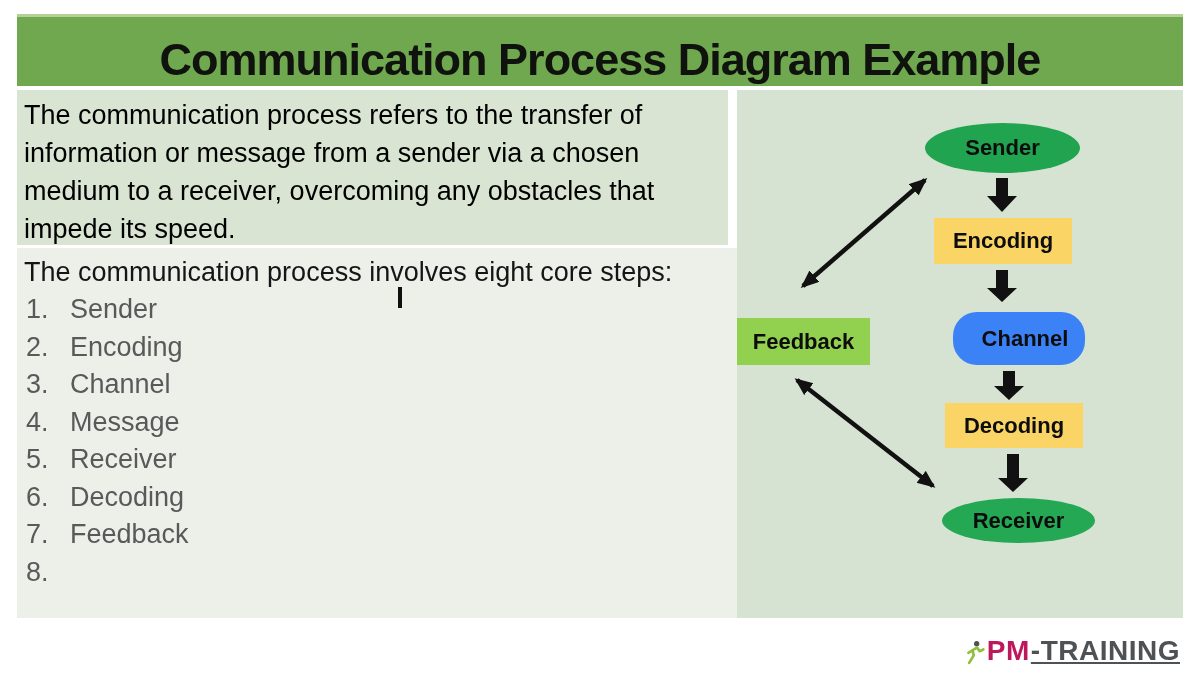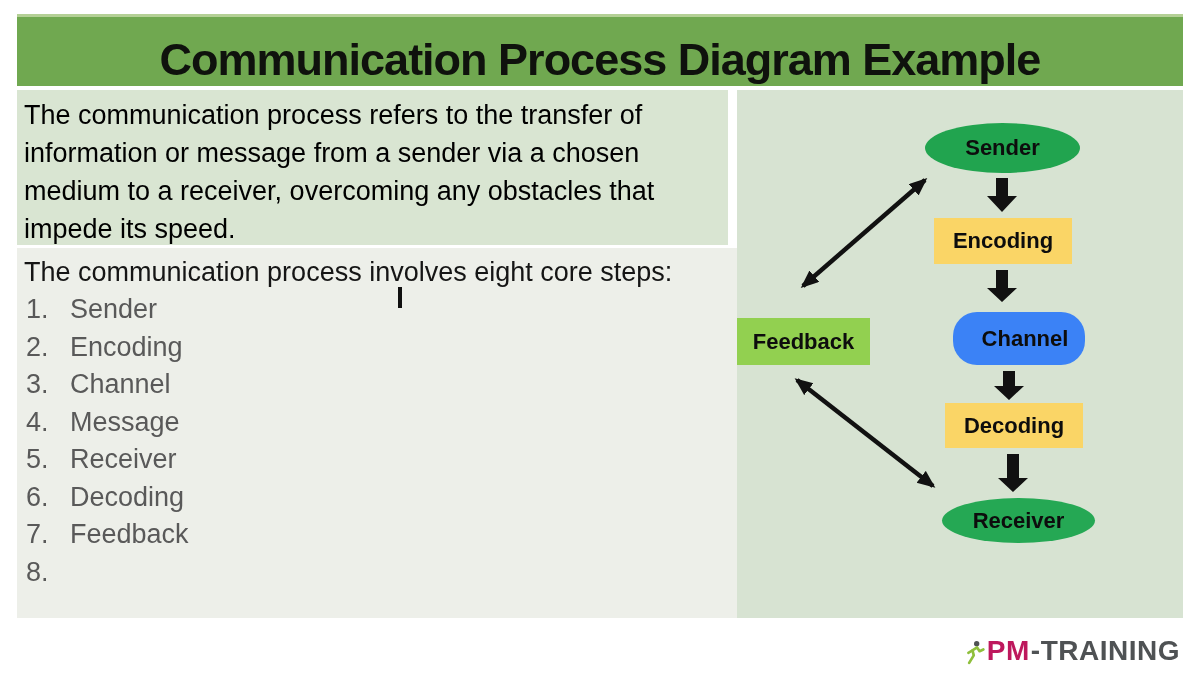--- a/index.html
+++ b/index.html
@@ -53,21 +53,21 @@
   .node-feedback { left: 0px;   top: 228px; width: 133px; height: 47px; background: #92d050; }
   .flow-arrows { position: absolute; left: 0; top: 0; }
 
   
   .brand-logo {
     position: absolute; right: 20px; bottom: 8px;
     display: flex; align-items: center; gap: 1px;
     font-weight: bold; font-size: 28px; letter-spacing: 0.5px; white-space: nowrap;
   }
   .logo-pm { color: #be185d; }
-  .logo-training { color: #4f5254; }
+  .logo-training { color: #4f5254; text-decoration: underline; }
   .runner-icon { margin-right: 1px; margin-top: 2px; }
 </style>
 </head>
 <body>
 
 <div id="slide">
 
   <div class="header-bar">
     <h1 class="page-title">Communication Process Diagram Example</h1>
   </div>

